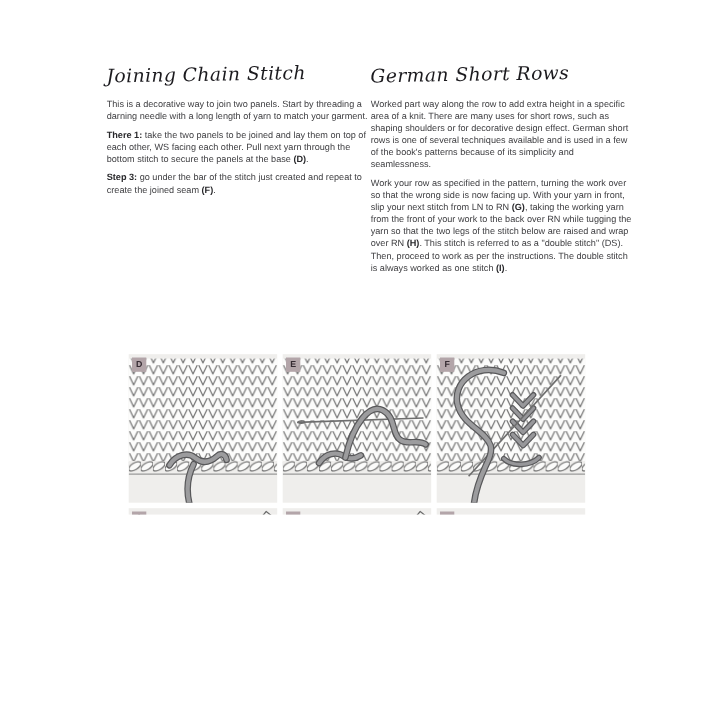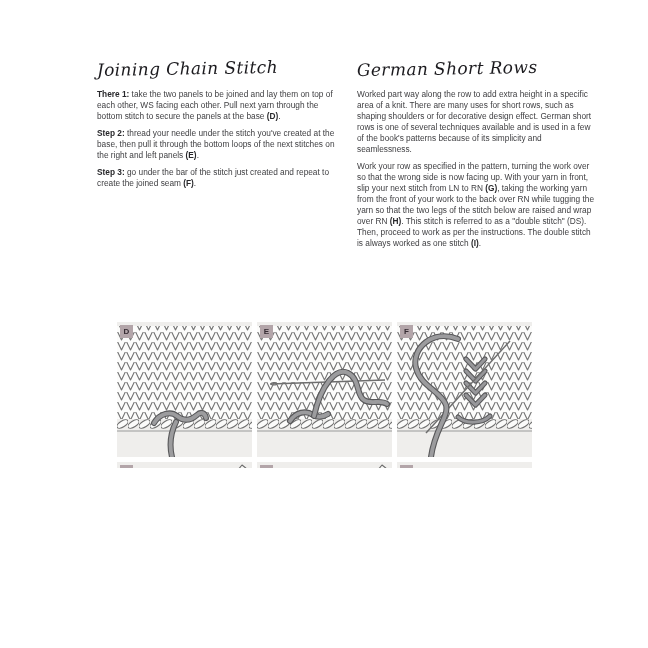--- a/index.html
+++ b/index.html
@@ -1,20 +1,20 @@
 <!DOCTYPE html>
 <html><head>
 <meta charset="utf-8">
 <style>
   html,body{margin:0;padding:0;background:#ffffff;}
   .page{position:relative;width:648px;height:468px;background:#ffffff;overflow:hidden;
         font-family:"Liberation Sans",sans-serif;}
   .col{position:absolute;top:60px;width:238px;}
   .col-left{left:97px;}
-  .col-right{left:337px;margin-left:20px;}
+  .col-right{left:337px;}
   .script-heading{font-family:"DejaVu Serif",serif;font-style:italic;font-weight:500;
         font-size:17px;color:#1b1a1e;margin:0 0 9px 0;letter-spacing:.4px;transform:rotate(-1deg);transform-origin:left bottom;}
   .body-par{font-size:8.3px;line-height:11px;color:#3e3e41;margin:0 0 6px 0;}
   .body-par b{color:#28282b;}
   .figures{position:absolute;left:117px;top:322px;width:415px;height:275px;
         display:grid;grid-template-columns:repeat(3,135px);grid-template-rows:repeat(2,135px);gap:5px;}
   .panel{position:relative;width:135px;height:135px;background:#efeeec;}
   .panel svg{position:absolute;left:0;top:0;display:block;}
   .badge{position:absolute;left:3px;top:3px;width:13px;height:13px;z-index:3;
         display:flex;align-items:center;justify-content:center;
@@ -43,22 +43,22 @@
     <pattern id="pat-edge" width="11" height="12" patternUnits="userSpaceOnUse">
       <ellipse cx="5.5" cy="6" rx="6.3" ry="3" transform="rotate(-32 5.5 6)" fill="#fbfbfa" stroke="#6f6f6f" stroke-width="1.1"></ellipse>
     </pattern>
   </defs>
 </svg>
 
 <div class="page">
 
   <div class="col col-left">
     <h2 class="script-heading">Joining Chain Stitch</h2>
+    <p class="body-par"><span>This is a decorative way to join two panels. Start by threading a darning needle with a long length of yarn to match your garment.</span></p>
     <p class="body-par"><b>There 1:</b><span> take the two panels to be joined and lay them on top of each other, WS facing each other. Pull next yarn through the bottom stitch to secure the panels at the base </span><b>(D)</b><span>.</span></p>
-    <p class="body-par"><b>Step 2:</b><span> thread your needle under the stitch you've created at the base, then pull it through the bottom loops of the next stitches on the right and left panels </span><b>(E)</b><span>.</span></p>
     <p class="body-par"><b>Step 3:</b><span> go under the bar of the stitch just created and repeat to create the joined seam </span><b>(F)</b><span>.</span></p>
   </div>
 
   <div class="col col-right">
     <h2 class="script-heading">German Short Rows</h2>
     <p class="body-par"><span>Worked part way along the row to add extra height in a specific area of a knit. There are many uses for short rows, such as shaping shoulders or for decorative design effect. German short rows is one of several techniques available and is used in a few of the book's patterns because of its simplicity and seamlessness.</span></p>
     <p class="body-par"><span>Work your row as specified in the pattern, turning the work over so that the wrong side is now facing up. With your yarn in front, slip your next stitch from LN to RN </span><b>(G)</b><span>, taking the working yarn from the front of your work to the back over RN while tugging the yarn so that the two legs of the stitch below are raised and wrap over RN </span><b>(H)</b><span>. This stitch is referred to as a "double stitch" (DS). Then, proceed to work as per the instructions. The double stitch is always worked as one stitch </span><b>(I)</b><span>.</span></p>
   </div>
 
   <div class="figures">

